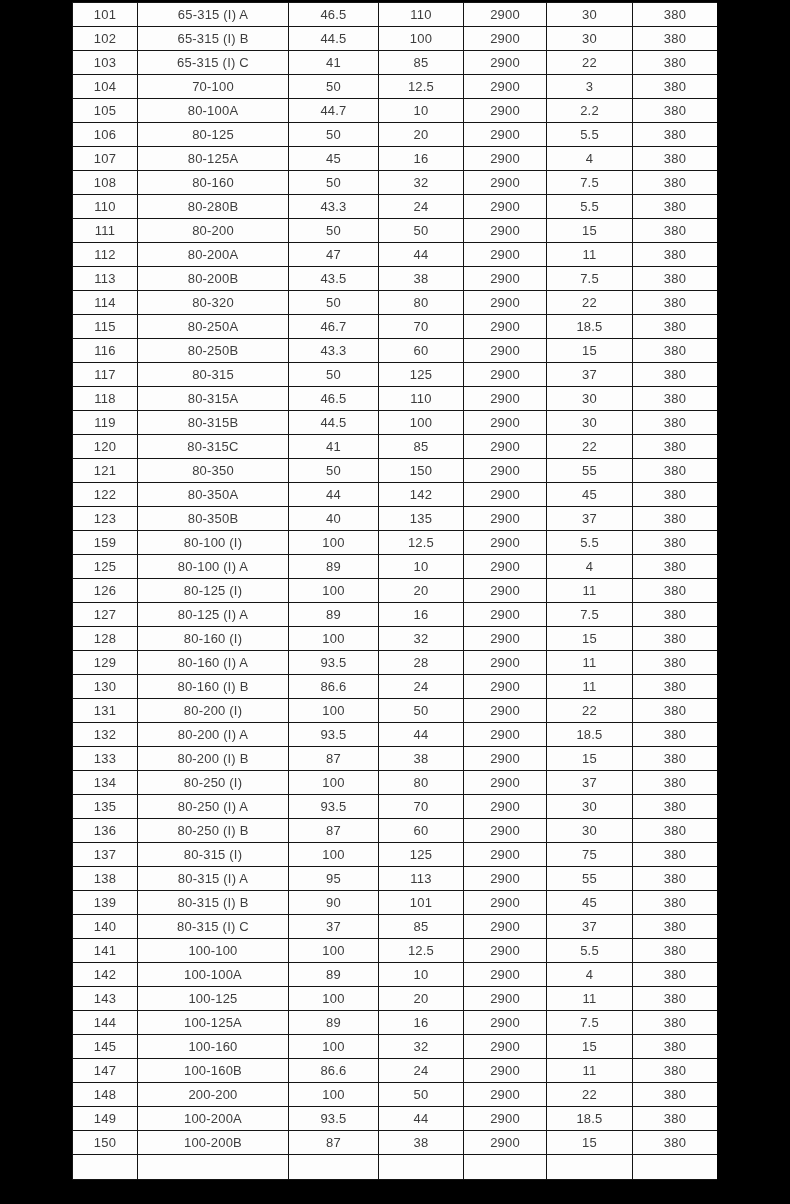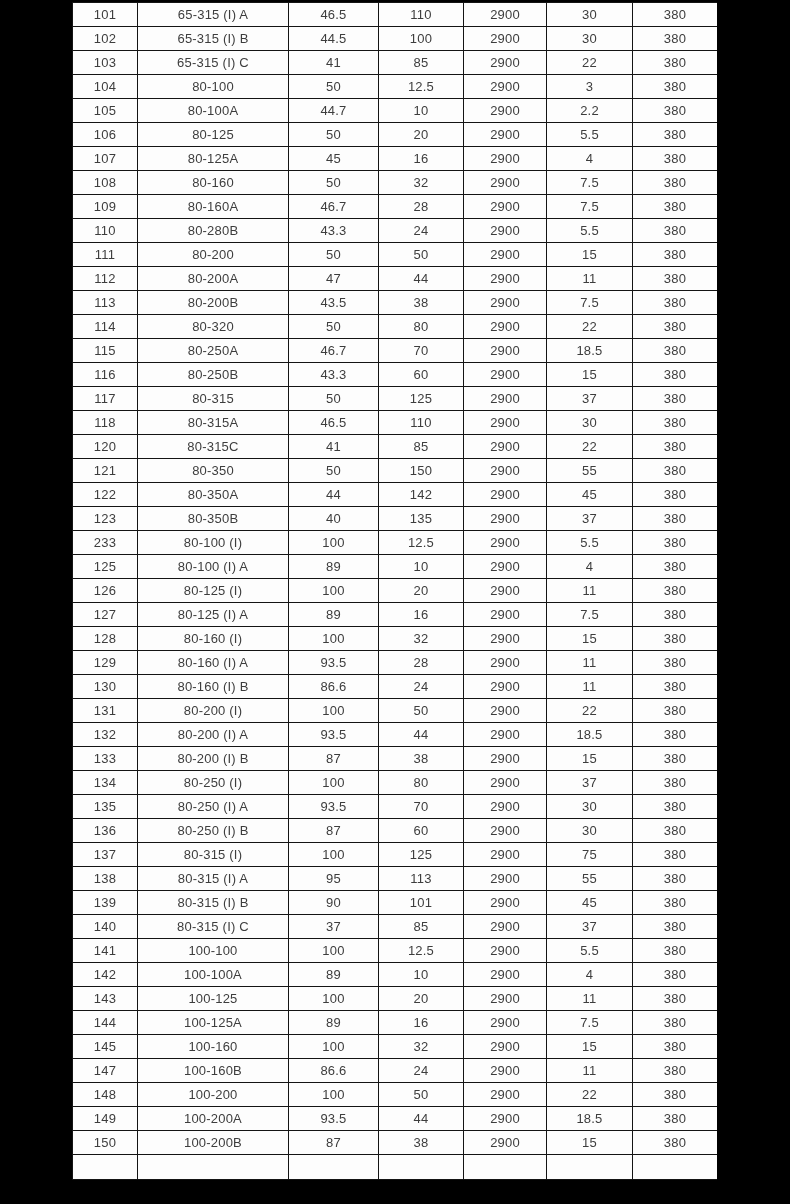--- a/index.html
+++ b/index.html
@@ -87,21 +87,21 @@
           <td>103</td>
           <td>65-315 (I) C</td>
           <td>41</td>
           <td>85</td>
           <td>2900</td>
           <td>22</td>
           <td>380</td>
         </tr>
         <tr>
           <td>104</td>
-          <td>80-100</td>
+          <td>70-100</td>
           <td>50</td>
           <td>12.5</td>
           <td>2900</td>
           <td>3</td>
           <td>380</td>
         </tr>
         <tr>
           <td>105</td>
           <td>80-100A</td>
           <td>44.7</td>
@@ -131,29 +131,20 @@
         <tr>
           <td>108</td>
           <td>80-160</td>
           <td>50</td>
           <td>32</td>
           <td>2900</td>
           <td>7.5</td>
           <td>380</td>
         </tr>
         <tr>
-          <td>109</td>
-          <td>80-160A</td>
-          <td>46.7</td>
-          <td>28</td>
-          <td>2900</td>
-          <td>7.5</td>
-          <td>380</td>
-        </tr>
-        <tr>
           <td>110</td>
           <td>80-280B</td>
           <td>43.3</td>
           <td>24</td>
           <td>2900</td>
           <td>5.5</td>
           <td>380</td>
         </tr>
         <tr>
           <td>111</td>
@@ -221,20 +212,29 @@
         <tr>
           <td>118</td>
           <td>80-315A</td>
           <td>46.5</td>
           <td>110</td>
           <td>2900</td>
           <td>30</td>
           <td>380</td>
         </tr>
         <tr>
+          <td>119</td>
+          <td>80-315B</td>
+          <td>44.5</td>
+          <td>100</td>
+          <td>2900</td>
+          <td>30</td>
+          <td>380</td>
+        </tr>
+        <tr>
           <td>120</td>
           <td>80-315C</td>
           <td>41</td>
           <td>85</td>
           <td>2900</td>
           <td>22</td>
           <td>380</td>
         </tr>
         <tr>
           <td>121</td>
@@ -257,21 +257,21 @@
         <tr>
           <td>123</td>
           <td>80-350B</td>
           <td>40</td>
           <td>135</td>
           <td>2900</td>
           <td>37</td>
           <td>380</td>
         </tr>
         <tr>
-          <td>233</td>
+          <td>159</td>
           <td>80-100 (I)</td>
           <td>100</td>
           <td>12.5</td>
           <td>2900</td>
           <td>5.5</td>
           <td>380</td>
         </tr>
         <tr>
           <td>125</td>
           <td>80-100 (I) A</td>
@@ -465,21 +465,21 @@
           <td>147</td>
           <td>100-160B</td>
           <td>86.6</td>
           <td>24</td>
           <td>2900</td>
           <td>11</td>
           <td>380</td>
         </tr>
         <tr>
           <td>148</td>
-          <td>100-200</td>
+          <td>200-200</td>
           <td>100</td>
           <td>50</td>
           <td>2900</td>
           <td>22</td>
           <td>380</td>
         </tr>
         <tr>
           <td>149</td>
           <td>100-200A</td>
           <td>93.5</td>

